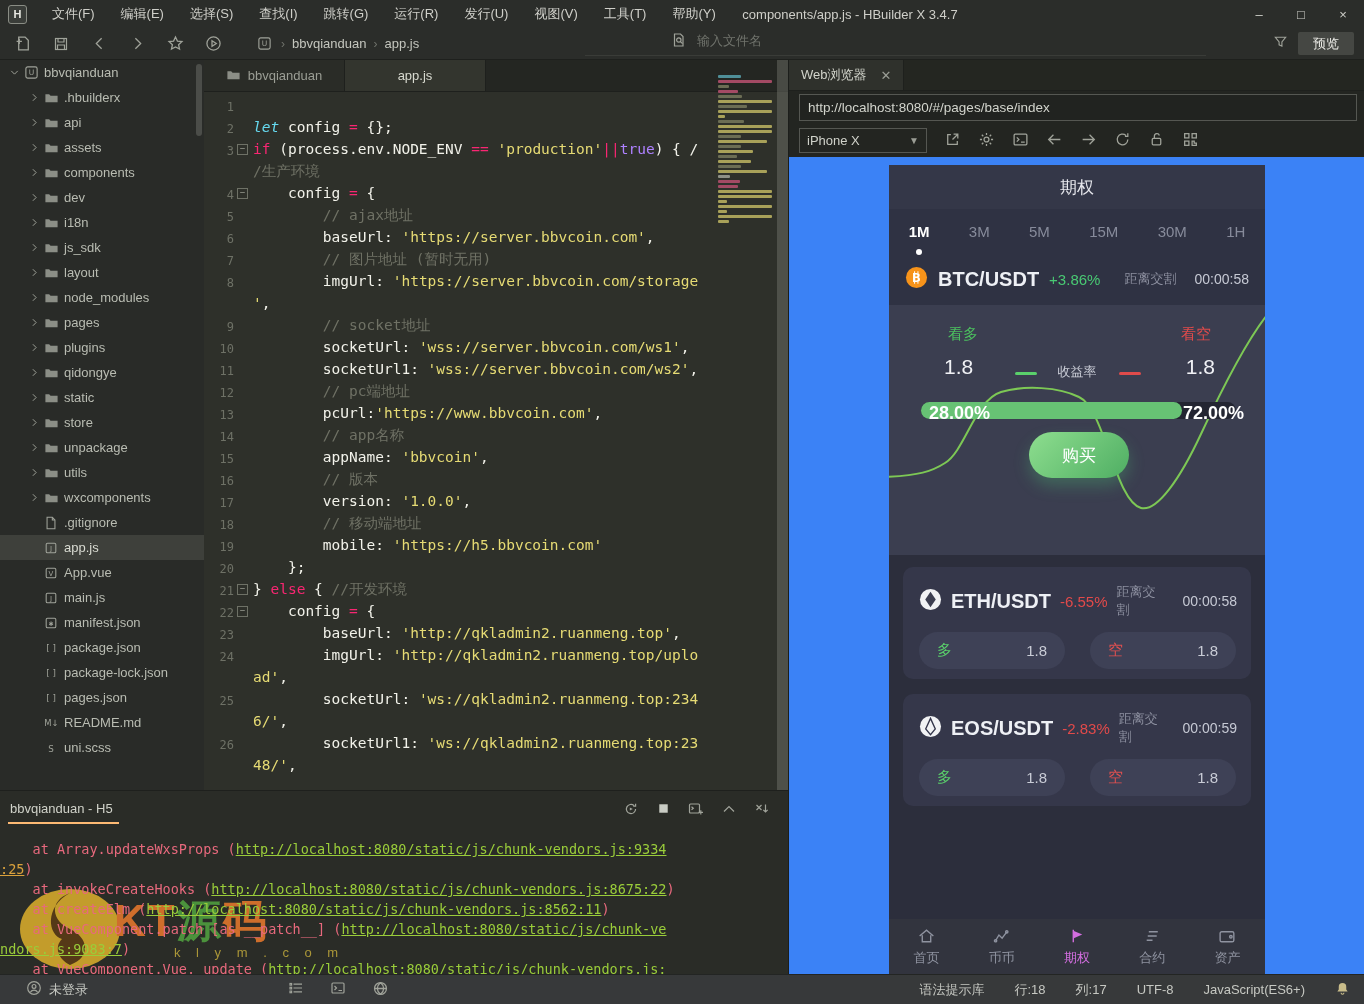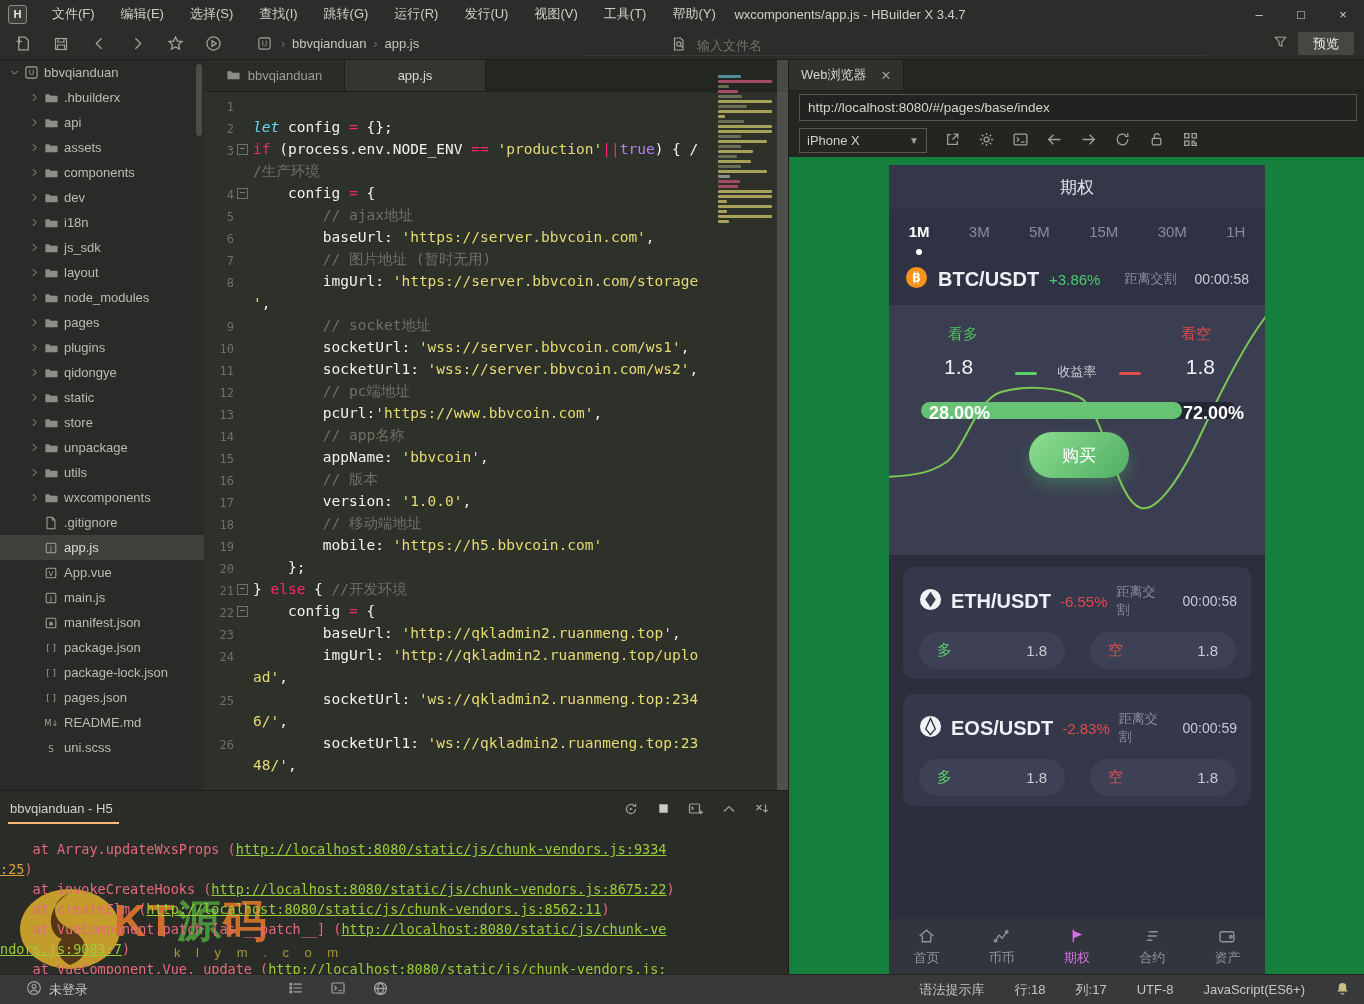--- a/index.html
+++ b/index.html
@@ -13,21 +13,21 @@
   .menu-item{padding:0 13px;line-height:28px;color:#cfcfc9;cursor:default;}
   .win-title{position:absolute;left:640px;width:420px;text-align:center;color:#cfcfc9;}
   .win-controls{position:absolute;right:0;top:0;height:28px;display:flex;}
   .win-btn{width:42px;height:28px;display:flex;align-items:center;justify-content:center;color:#cfcfc9;font-size:13px;}
   
   .toolbar{position:absolute;top:28px;left:0;right:0;height:31px;border-bottom:1px solid #1e201d;display:flex;align-items:center;}
   .tbicon{width:30px;height:24px;display:flex;align-items:center;justify-content:center;margin-left:8px;}
   .breadcrumb{display:flex;align-items:center;margin-left:26px;gap:7px;color:#c4c6be;}
   .bc-sep{color:#6f726b;font-size:12px;}
   .filesearch{position:absolute;left:585px;top:4px;width:535px;height:23px;border-bottom:1px solid #3a3c38;
-              display:flex;align-items:flex-end;color:#6f726b;padding-left:86px;gap:10px;}
+              display:flex;align-items:flex-start;color:#6f726b;padding-left:86px;gap:10px;}
   .funnel-box{position:absolute;right:76px;top:6px;}
   .preview-btn{position:absolute;right:10px;top:4px;width:56px;height:23px;background:#454743;border-radius:2px;
                color:#e9e9e4;display:flex;align-items:center;justify-content:center;}
   
   .main{position:absolute;top:60px;left:0;right:0;bottom:29px;}
   
   .sidebar{position:absolute;left:0;top:0;width:204px;height:730px;background:#292b28;border-right:1px solid #1e201d;overflow:hidden;}
   .tree-row{height:25px;display:flex;align-items:center;color:#b9bcb2;white-space:nowrap;}
   .tree-row.selected{background:#3e403b;color:#d9dbd2;}
   .tr-chev{width:16px;flex:none;display:flex;justify-content:center;}
@@ -72,21 +72,21 @@
   
   .rightpanel{position:absolute;left:788px;top:0;width:576px;height:915px;background:#232521;border-left:1px solid #1c1e1b;}
   .btabbar{height:30px;background:#26282375;display:flex;border-bottom:1px solid #1e201d;}
   .btab{display:flex;align-items:center;gap:14px;padding:0 12px;background:#2f312c;color:#d2d4cb;border-right:1px solid #1e201d;}
   .btab-close{color:#9a9d95;font-size:13px;}
   .urlrow{position:absolute;top:34px;left:10px;right:8px;height:25px;border:1px solid #555752;background:#212320;
           display:flex;align-items:center;padding-left:8px;color:#d2d4cc;font-size:13.5px;}
   .ctrlrow{position:absolute;top:67px;left:10px;right:8px;height:27px;display:flex;align-items:center;gap:17px;}
   .device-select{width:112px;height:23px;border:1px solid #555752;display:flex;align-items:center;justify-content:space-between;
                  padding:0 7px;color:#d0d2ca;flex:none;}
-  .previewarea{position:absolute;top:97px;left:0;right:0;bottom:0;background:#15803d;}
+  .previewarea{position:absolute;top:97px;left:0;right:0;bottom:0;background:#3b82f6;}
   
   .phone{position:absolute;left:100px;top:8px;width:376px;height:810px;background:#2c2e3c;color:#e8e9ee;overflow:hidden;}
   .p-header{height:44px;background:#343748;font-size:17px;display:flex;align-items:center;justify-content:center;}
   .p-tabs{height:44px;background:#2f3243;display:flex;align-items:center;justify-content:space-around;font-size:15px;color:#878b9b;}
   .p-tab{position:relative;padding:3px 0;}
   .p-tab.active{color:#fff;font-weight:bold;}
   .p-tab.active::after{content:'';position:absolute;left:50%;transform:translateX(-50%);bottom:-12px;width:6px;height:6px;border-radius:50%;background:#fff;}
   .p-btc{height:52px;background:#2f3243;display:flex;align-items:center;padding:0 16px;gap:10px;}
   .p-pair{font-size:20px;font-weight:bold;color:#eef0f5;}
   .p-change-up{font-size:15px;color:#49c973;}
@@ -130,21 +130,21 @@
         <span class="menu-item">编辑(E)</span>
         <span class="menu-item">选择(S)</span>
         <span class="menu-item">查找(I)</span>
         <span class="menu-item">跳转(G)</span>
         <span class="menu-item">运行(R)</span>
         <span class="menu-item">发行(U)</span>
         <span class="menu-item">视图(V)</span>
         <span class="menu-item">工具(T)</span>
         <span class="menu-item">帮助(Y)</span>
       </div>
-    <div class="win-title">wxcomponents/app.js - HBuilder X 3.4.7</div>
+    <div class="win-title">components/app.js - HBuilder X 3.4.7</div>
     <div class="win-controls" id="wincontrols">
         <span class="win-btn">–</span>
         <span class="win-btn">□</span>
         <span class="win-btn">×</span>
       </div>
   </div>
 
   <div class="toolbar">
     <span id="tbicons" style="display:flex;">
         <span class="tbicon">

